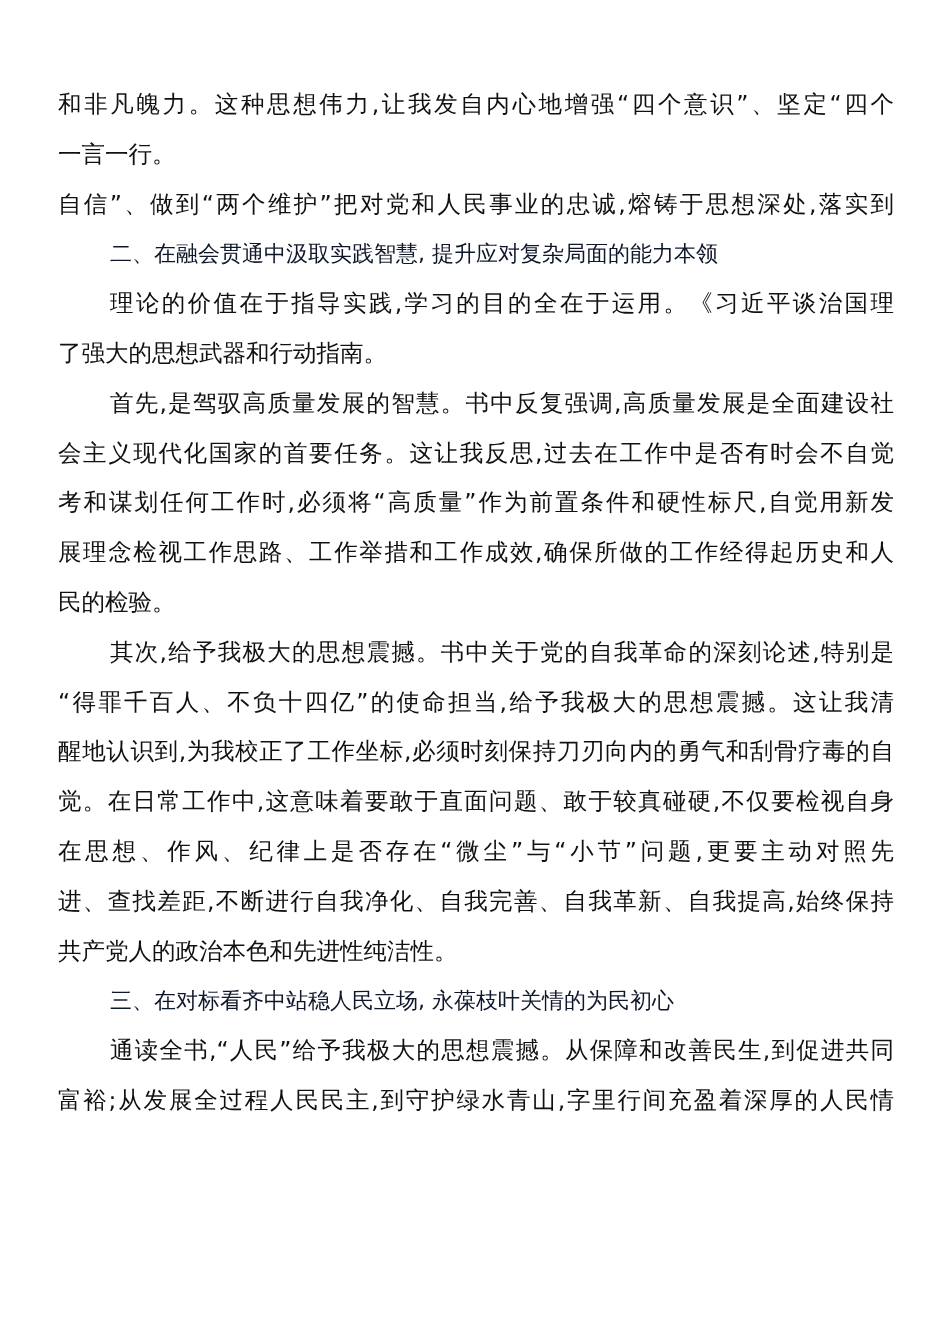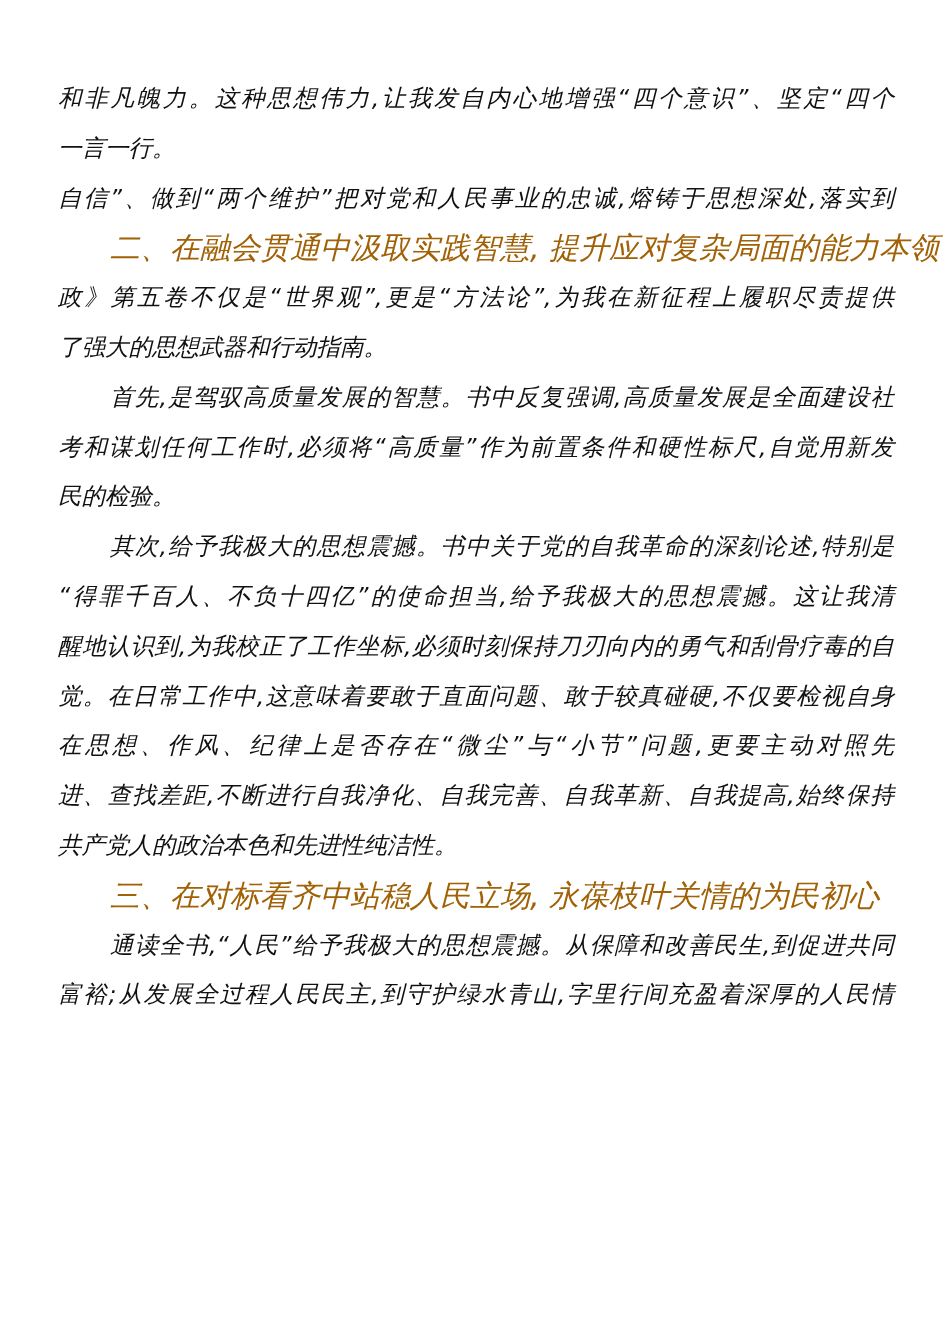--- a/index.html
+++ b/index.html
@@ -9,60 +9,61 @@
   }
   body {
     width: 950px;
     height: 1344px;
     position: relative;
     overflow: hidden;
   }
   .page {
     position: absolute;
     left: 58px;
-    top: 74px;
+    top: 80px;
     width: 836px;
     color: #111111;
-    font-style: italic;
   }
   .line {
     height: 49.8px;
     line-height: 49.8px;
     font-family: "DejaVu Sans", "Liberation Sans", sans-serif;
     font-size: 23.5px;
     white-space: nowrap;
     text-align: justify;
     text-align-last: justify;
     letter-spacing: 0px;
   }
   .line.last {
     text-align-last: left;
   }
   .line.indent {
     padding-left: 52px;
   }
   .line.heading {
-    font-size: 30px;
+    font-size: 22px;
     padding-left: 52px;
     text-align-last: left;
-    color: #a16207;
+    color: #0f172a;
   }
 </style>
 </head>
 <body>
 
 <div class="page">
   <div class="line">和非凡魄力。这种思想伟力,让我发自内心地增强“四个意识”、坚定“四个</div>
   <div class="line last">一言一行。</div>
   <div class="line">自信”、做到“两个维护”把对党和人民事业的忠诚,熔铸于思想深处,落实到</div>
   <div class="line heading">二、在融会贯通中汲取实践智慧, 提升应对复杂局面的能力本领</div>
-  <div class="line">政》第五卷不仅是“世界观”,更是“方法论”,为我在新征程上履职尽责提供</div>
+  <div class="line indent">理论的价值在于指导实践,学习的目的全在于运用。《习近平谈治国理</div>
   <div class="line last">了强大的思想武器和行动指南。</div>
   <div class="line indent">首先,是驾驭高质量发展的智慧。书中反复强调,高质量发展是全面建设社</div>
+  <div class="line">会主义现代化国家的首要任务。这让我反思,过去在工作中是否有时会不自觉</div>
   <div class="line">考和谋划任何工作时,必须将“高质量”作为前置条件和硬性标尺,自觉用新发</div>
+  <div class="line">展理念检视工作思路、工作举措和工作成效,确保所做的工作经得起历史和人</div>
   <div class="line last">民的检验。</div>
   <div class="line indent">其次,给予我极大的思想震撼。书中关于党的自我革命的深刻论述,特别是</div>
   <div class="line">“得罪千百人、不负十四亿”的使命担当,给予我极大的思想震撼。这让我清</div>
   <div class="line">醒地认识到,为我校正了工作坐标,必须时刻保持刀刃向内的勇气和刮骨疗毒的自</div>
   <div class="line">觉。在日常工作中,这意味着要敢于直面问题、敢于较真碰硬,不仅要检视自身</div>
   <div class="line">在思想、作风、纪律上是否存在“微尘”与“小节”问题,更要主动对照先</div>
   <div class="line">进、查找差距,不断进行自我净化、自我完善、自我革新、自我提高,始终保持</div>
   <div class="line last">共产党人的政治本色和先进性纯洁性。</div>
   <div class="line heading">三、在对标看齐中站稳人民立场, 永葆枝叶关情的为民初心</div>
   <div class="line indent">通读全书,“人民”给予我极大的思想震撼。从保障和改善民生,到促进共同</div>

